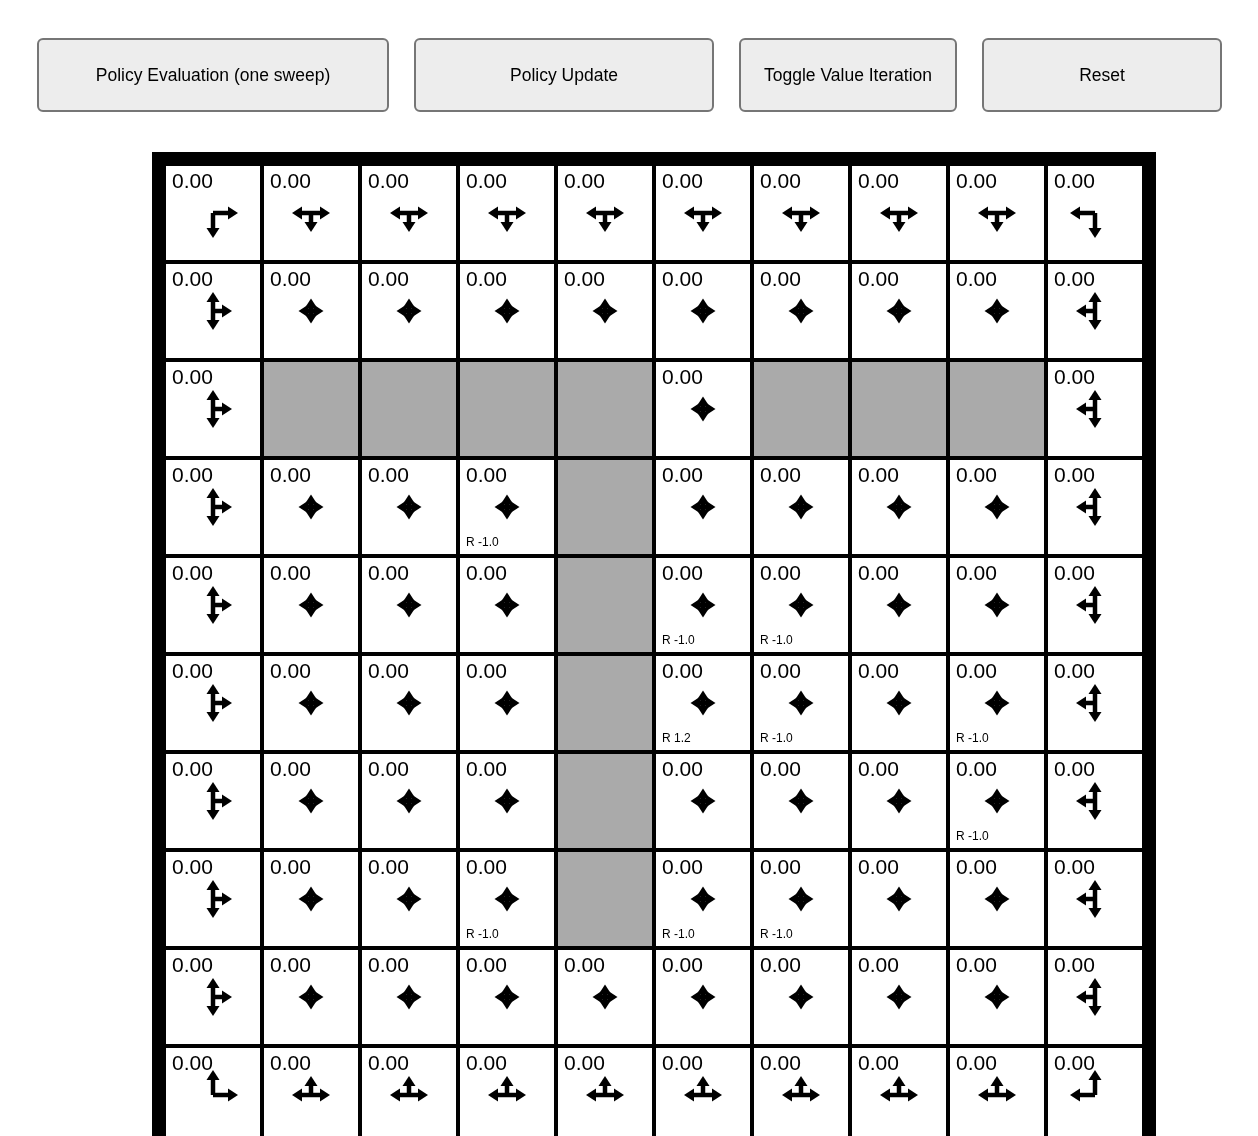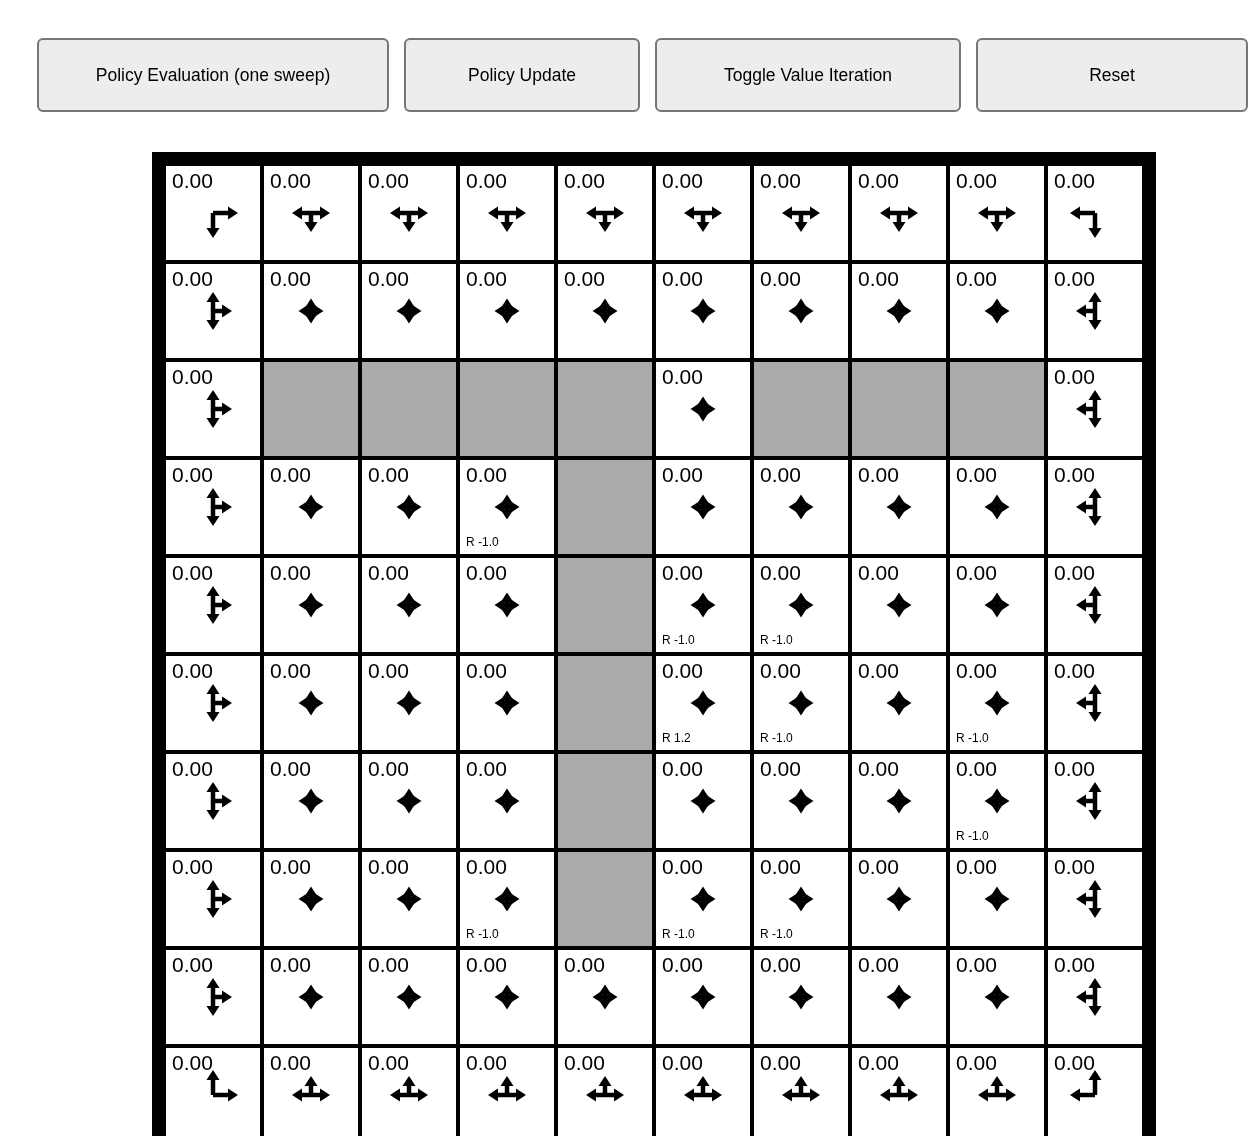--- a/index.html
+++ b/index.html
@@ -1,30 +1,30 @@
 <!DOCTYPE html>
 <html><head>
 <meta charset="utf-8">
 <style>
   html,body{margin:0;padding:0;}
   body{
     width:1258px;height:1136px;position:relative;background:#ffffff;
     font-family:"Liberation Sans", sans-serif;color:#000;overflow:hidden;
   }
-  .toolbar{position:absolute;top:38px;left:37px;display:flex;gap:15px;}
+  .toolbar{position:absolute;top:38px;left:37px;display:flex;gap:25px;}
   .btn{
     height:74px;background:#ededed;border:2px solid #767676;border-radius:6px;
     font-family:"Liberation Sans",sans-serif;font-size:17.5px;color:#000;
     display:flex;align-items:center;justify-content:center;box-sizing:border-box;
     cursor:pointer;padding:0 10px;
   }
   .btn.w1{width:352px;}
-  .btn.w2{width:236px;text-align:right;}
-  .btn.w3{width:306px;}
-  .btn.w4{width:272px;}
+  .btn.w2{width:300px;text-align:right;}
+  .btn.w3{width:218px;}
+  .btn.w4{width:240px;}
   #grid{
     position:absolute;left:152px;top:152px;background:#000;padding:14px;
     display:grid;grid-template-columns:repeat(10,94px);grid-auto-rows:94px;gap:4px;
   }
   .cell{background:#fff;position:relative;}
   .cell.wall{background:#aaaaaa;}
   .val{position:absolute;top:2px;left:6px;font-size:21px;line-height:1.2;}
   .rlab{position:absolute;bottom:5px;left:6px;font-size:12px;}
   .arr{position:absolute;left:50%;top:50%;transform:translate(-50%,-50%);display:block;}
 </style>

